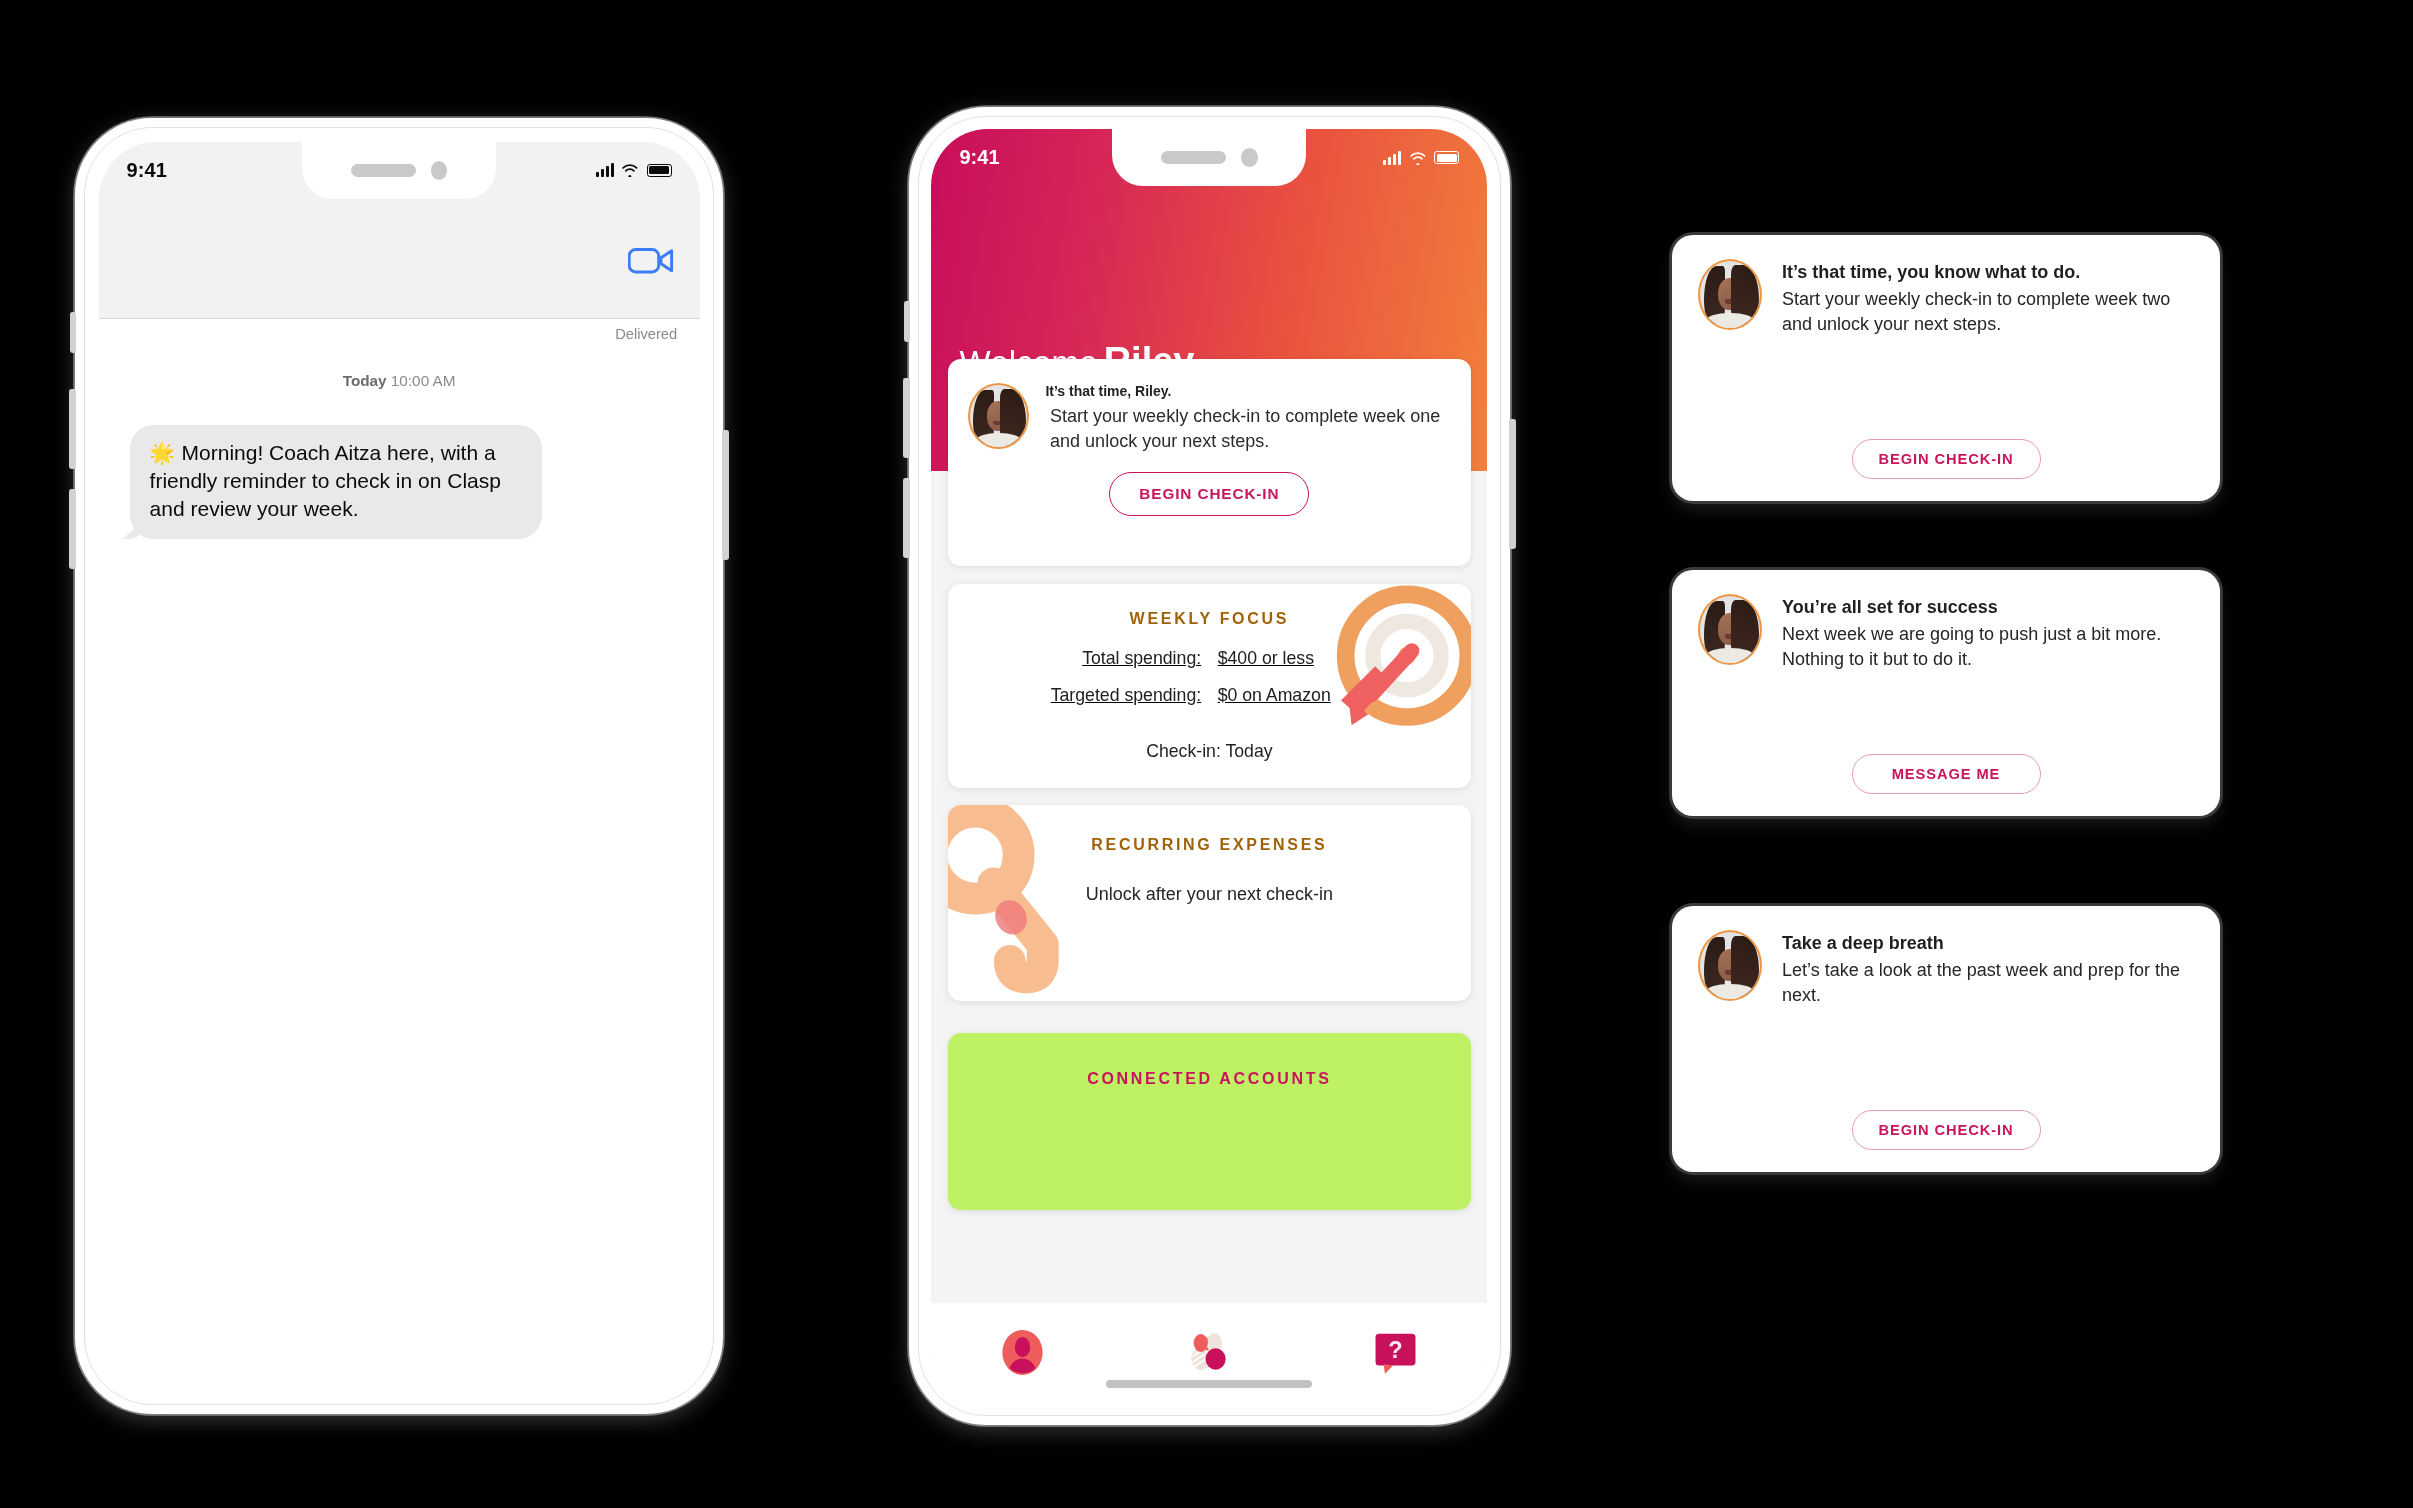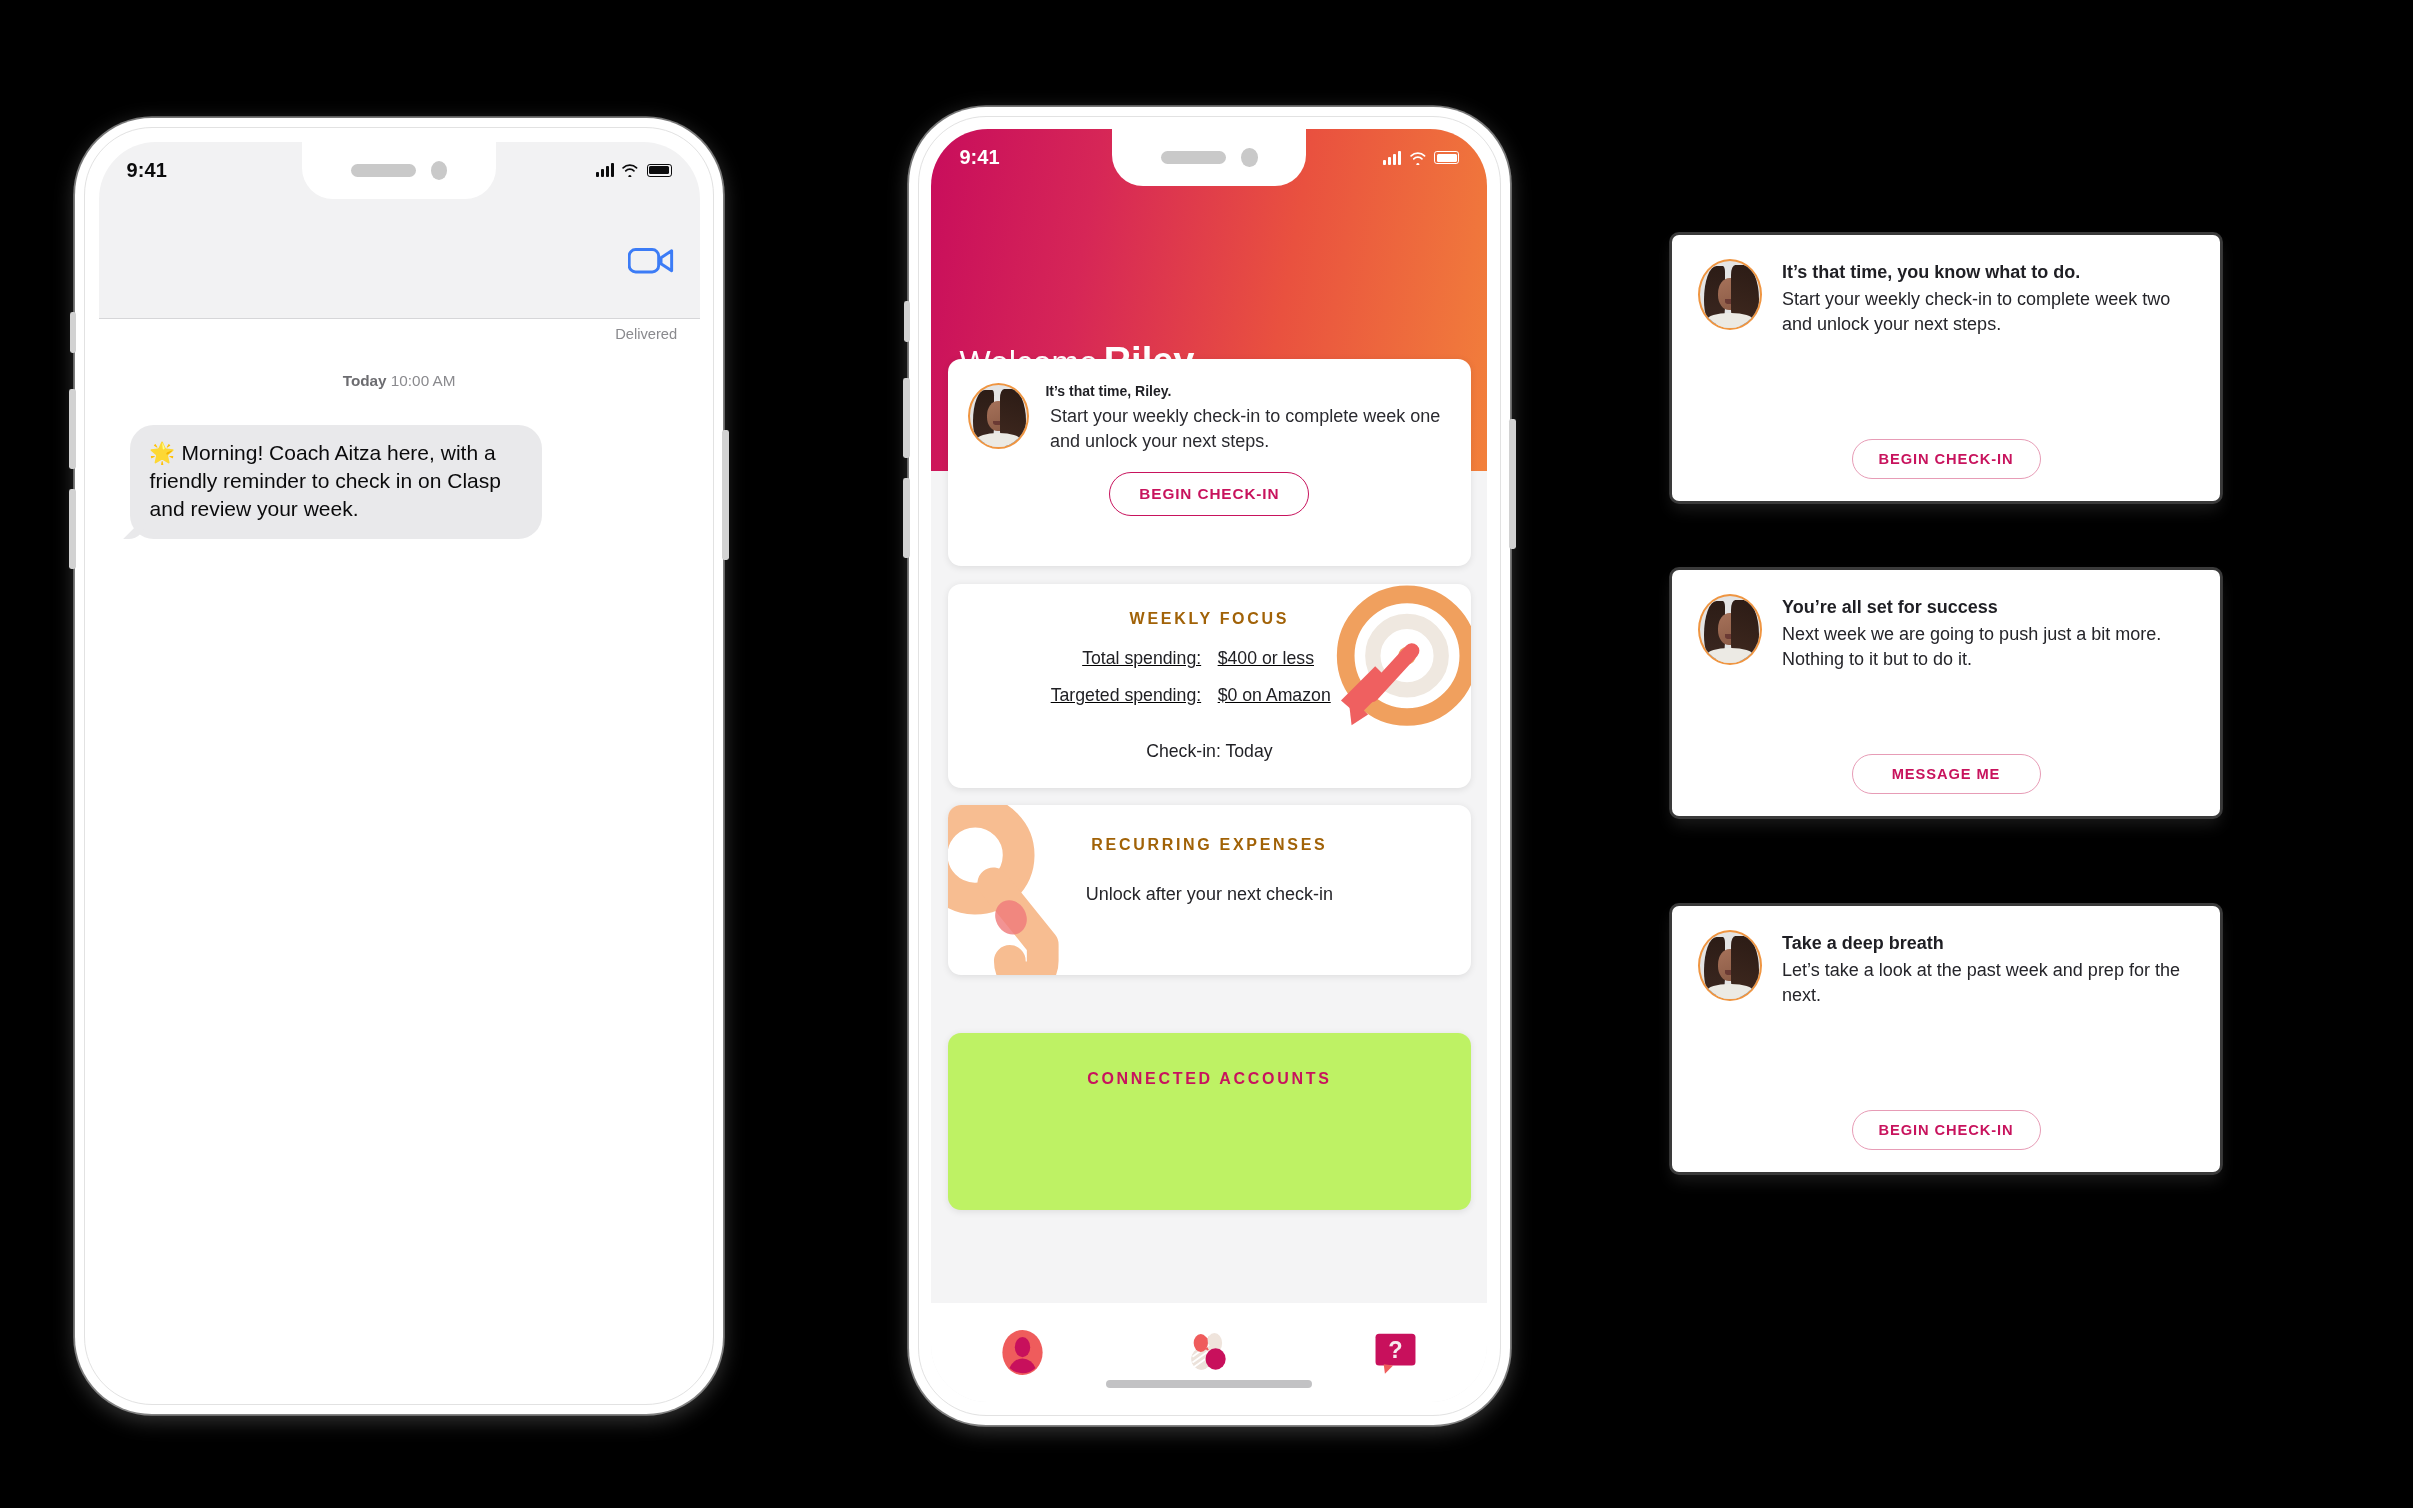--- a/index.html
+++ b/index.html
@@ -172,21 +172,21 @@
   }
   .ghost-row {
     position:absolute; left:0; right:0; bottom: 3.5px; text-align:center;
     font-size: 17.7px; color:#2a2a2e; z-index: 55; opacity:.85;
   }
 
   
   .notif {
     position: absolute;
     background: #fff;
-    border-radius: 7px;
+    border-radius: 21px;
     box-shadow: 0 0 0 2.9px #3a3a3a, 0 8.2px 15.3px rgba(255,255,255,0.10);
     display: flex; flex-direction: column;
     padding: 23.6px 26px 22.4px 26px;
   }
   .notif-top { display:flex; gap: 20px; align-items: flex-start; }
   .notif-text { flex: 1; padding-top: 2.4px; }
   .notif-title { font-size: 18px; font-weight: 600; color: #1f1f24; line-height:1.3; }
   .notif-body { font-size: 18px; color: #25252a; line-height: 1.42; margin-top: 2.4px; }
   .notif-btn-wrap { margin-top: auto; display:flex; justify-content:center; padding-top: 20px; }
   .notif-btn {
@@ -321,21 +321,21 @@
               <div class="val">$400 or less</div>
             </div>
             <div class="focus-row">
               <div class="lab">Targeted spending:</div>
               <div class="val">$0 on Amazon</div>
             </div>
           </div>
           <div style="text-align:center; font-size:17.7px; color:#1f1f24; margin-top:35px;">Check-in: Today</div>
         </div>
 
-        <div class="card" style="top:676px; height:170px; overflow:hidden; padding-top:31px;">
+        <div class="card" style="top:676px; height:196px; overflow:hidden; padding-top:31px;">
           <svg style="position:absolute; left:-9.4px; top:-4.7px;" width="171" height="194" viewBox="0 0 290 330">
             <path d="M62 18 a74 74 0 1 1 -2 148 a74 74 0 0 1 2 -148 Z" fill="none" stroke="#f7bd91" stroke-width="54"></path>
             <path d="M92 140 L176 244 L176 272 Q176 300 148 300 Q120 300 120 272" fill="none" stroke="#f7bd91" stroke-width="54" stroke-linecap="round" stroke-linejoin="round"></path>
             <ellipse cx="122" cy="198" rx="26" ry="30" fill="#ef7b7b" opacity="0.82" transform="rotate(-28 122 198)"></ellipse>
           </svg>
           <div class="card-title">RECURRING EXPENSES</div>
           <div style="text-align:center; font-size:18px; color:#25252a; margin-top:29.5px;">Unlock after your next check-in</div>
         </div>
 
         <div class="card" style="top:904px; height:177px; background:#bef264; padding-top:37px;">

